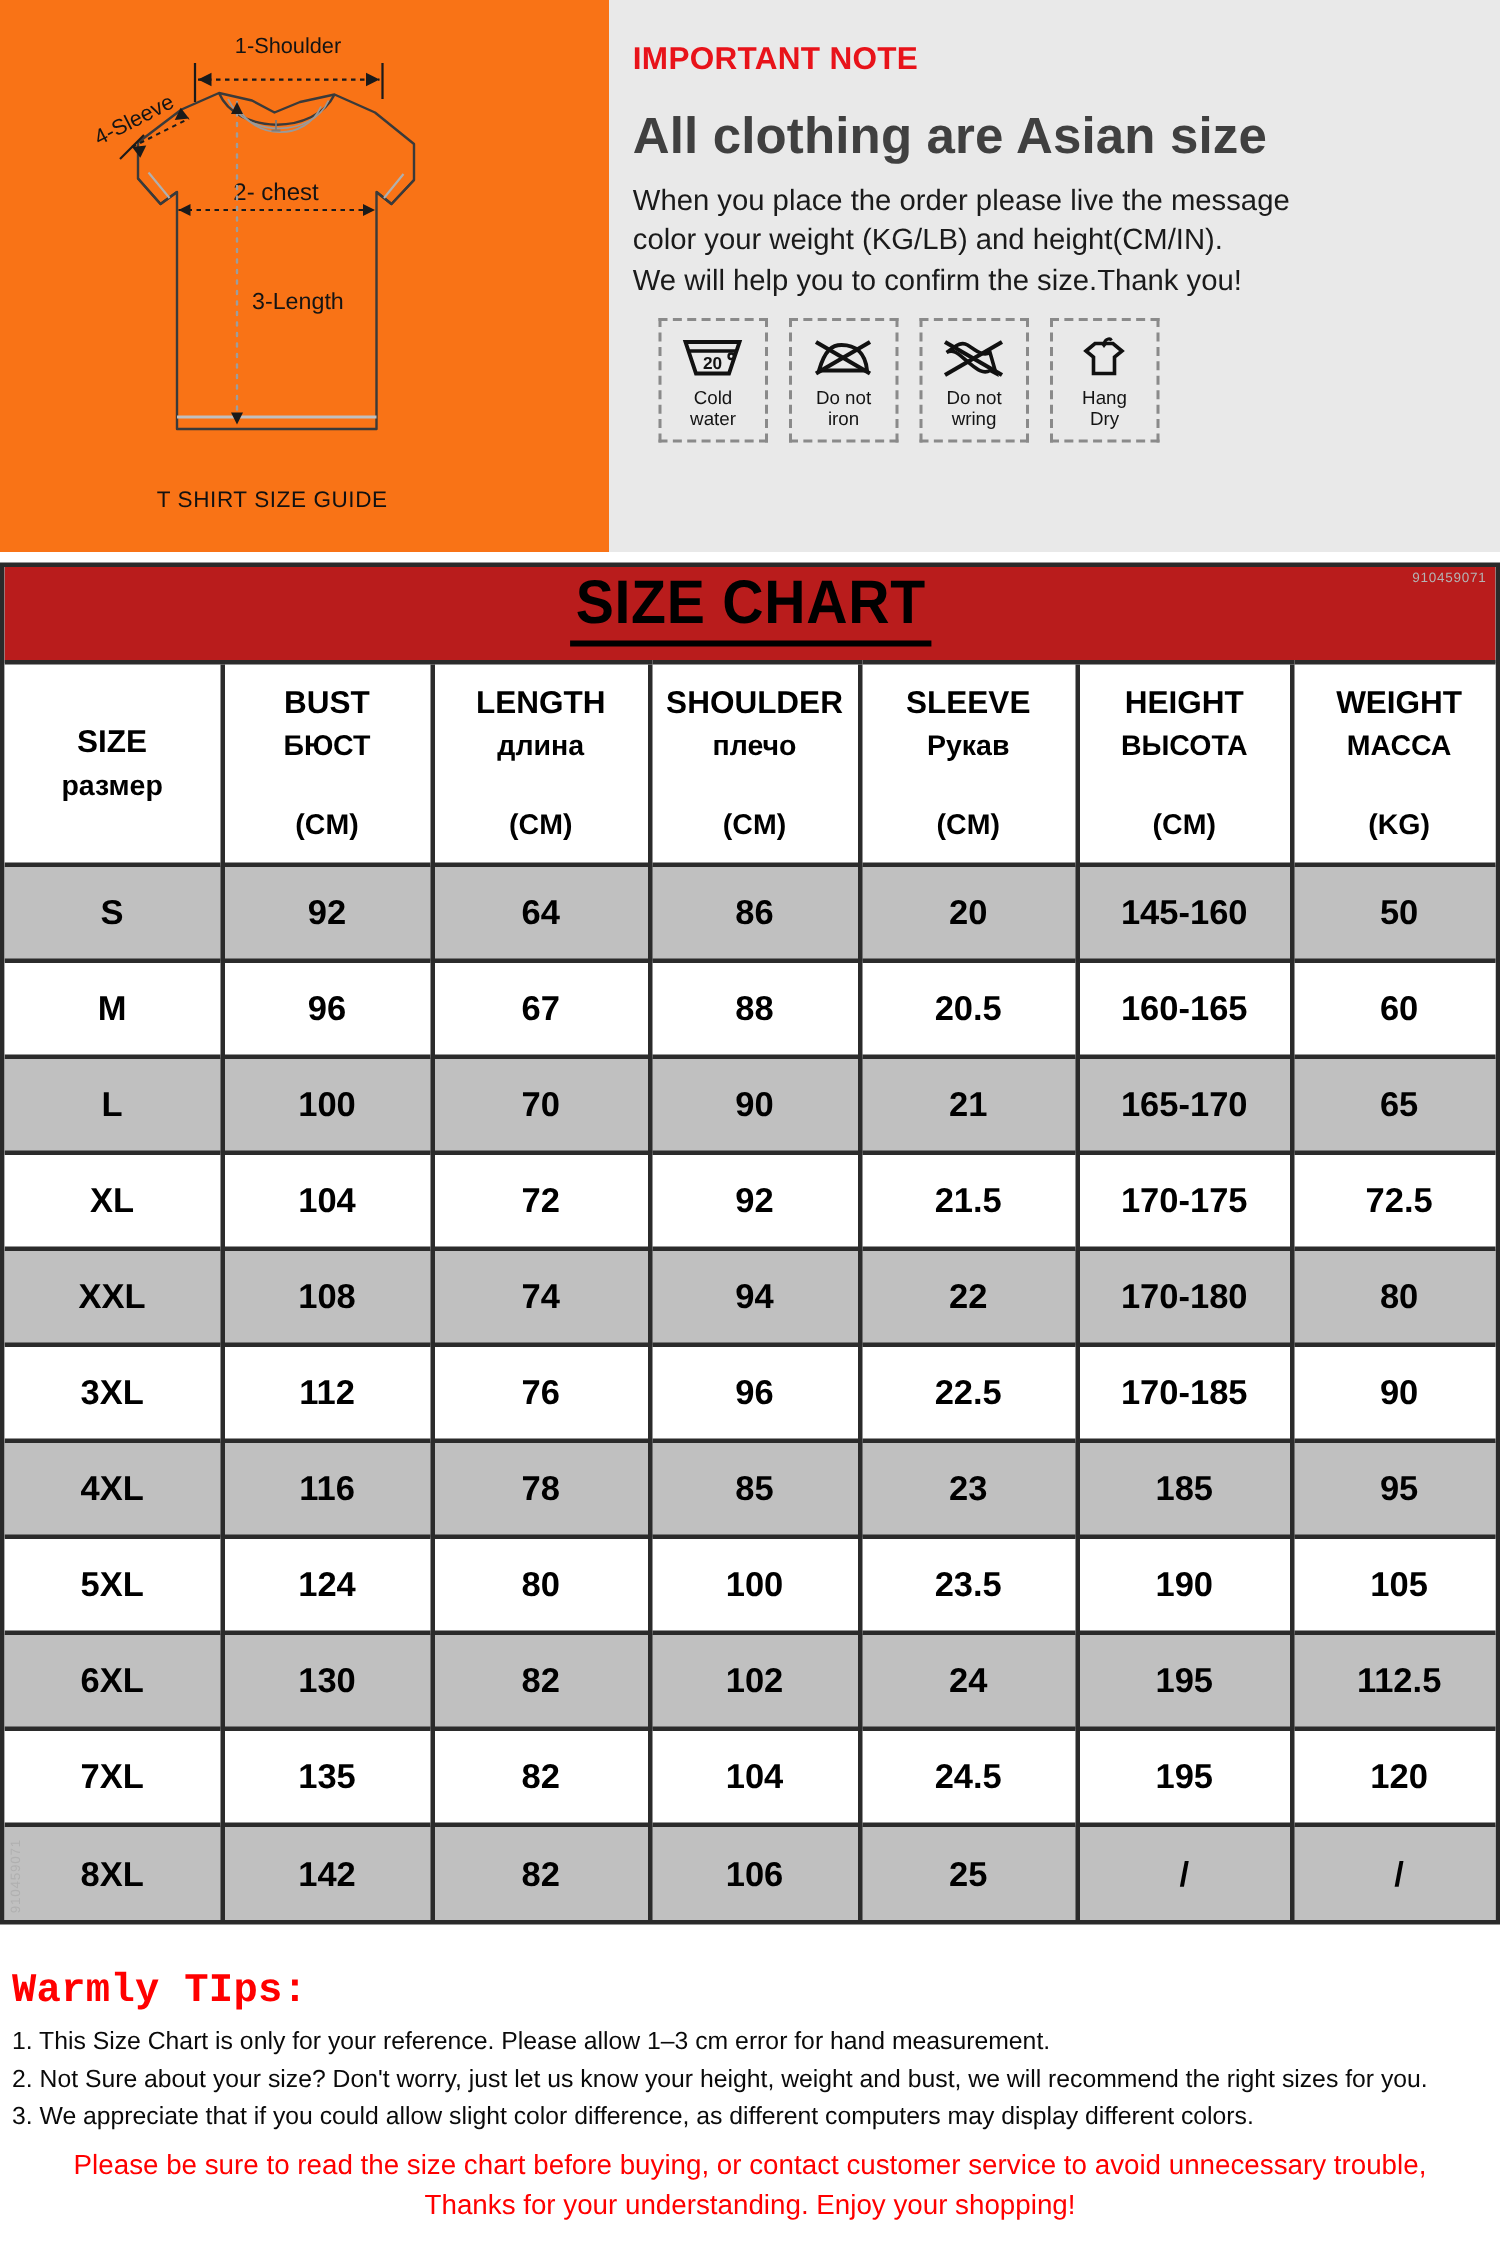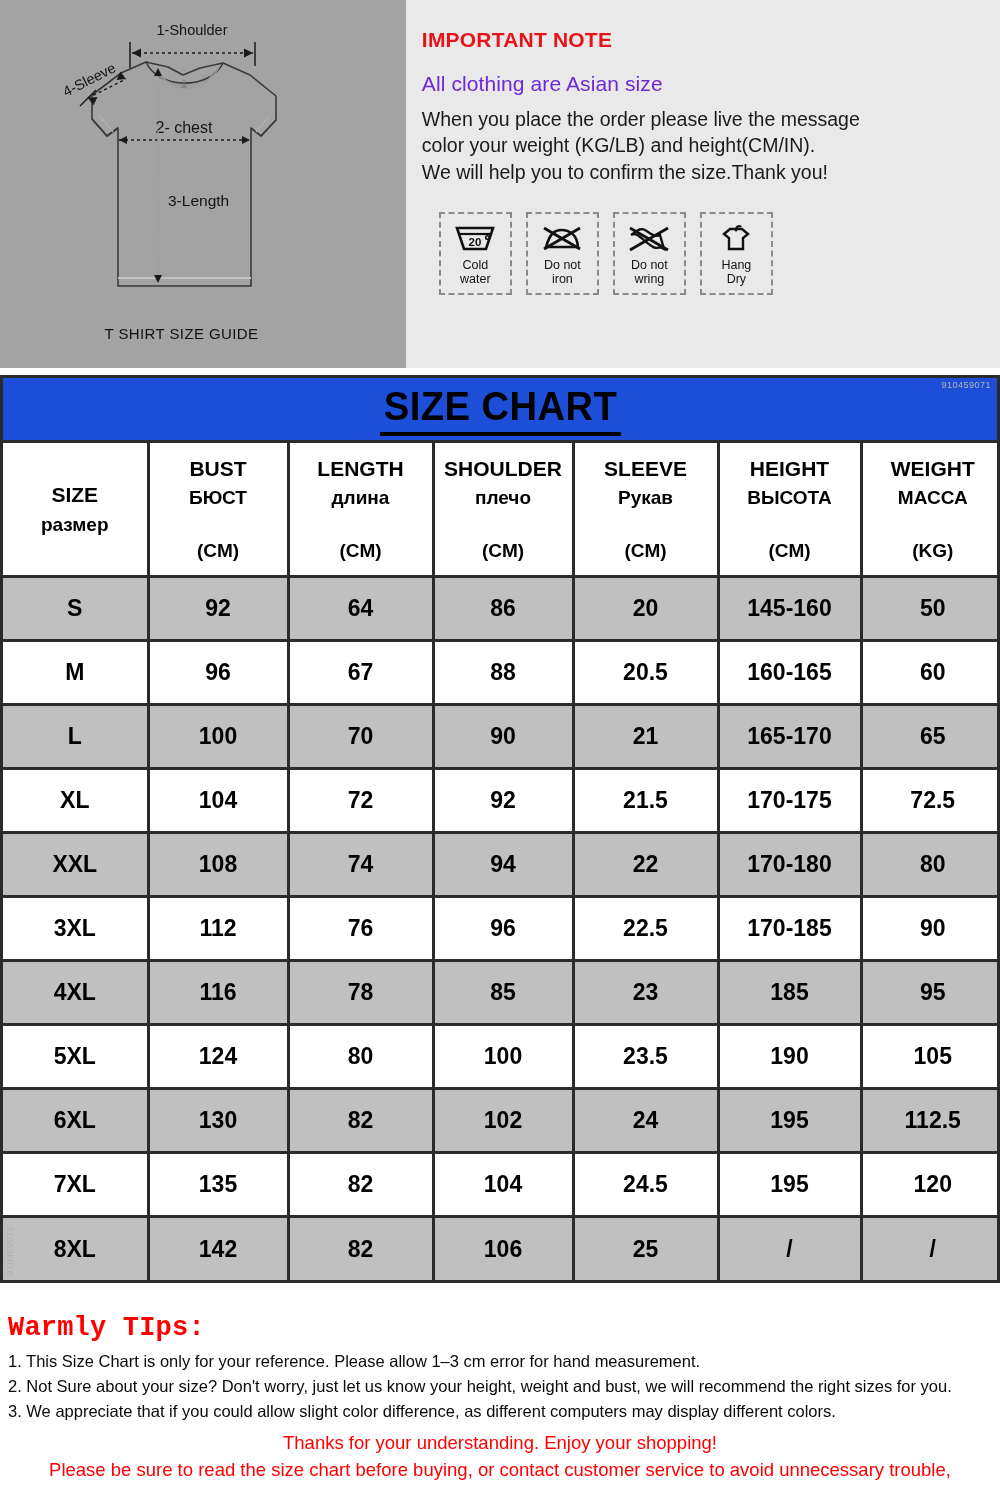--- a/index.html
+++ b/index.html
@@ -16,21 +16,21 @@
   }
 
   
   #top-panel {
     position: absolute; left: 0; top: 0;
     width: 1000px; height: 368px;
     display: flex;
   }
   #diagram-pane {
     width: 416px; height: 368px;
-    background: #a3a3a3;
+    background: #f97316;
     position: relative;
   }
   #note-pane {
     width: 608px; height: 368px;
     background: #e9e9e9;
     position: relative;
     padding: 28px 24px 0 16px;
   }
 
   #tshirt-svg { position: absolute; left: 18px; top: 18px; }
@@ -42,22 +42,22 @@
     font-family: "Liberation Sans", sans-serif;
   }
 
   .note-title {
     color: #e8131a;
     font-size: 21px; font-weight: bold;
     letter-spacing: .2px;
     margin-bottom: 20px;
   }
   .note-head {
-    color: #6d28d9;
-    font-size: 21px; font-weight: normal;
+    color: #404040;
+    font-size: 34px; font-weight: bold;
     letter-spacing: .1px;
     margin-bottom: 10px;
   }
   .note-body {
     color: #1a1a1a;
     font-size: 19.5px; font-weight: 400;
     line-height: 1.35;
   }
   .care-wrap {
     position: absolute; left: 33px; top: 212px;
@@ -80,22 +80,22 @@
 
   
   #table-block {
     position: absolute; left: 0; top: 375px;
     width: 1000px; height: 908px;
     border: 3px solid #2a2a2a;
     background: #ffffff;
     overflow: hidden;
   }
   #chart-title-band {
-    height: 62px; background: #1d4ed8;
-    display: flex; align-items: center; justify-content: center;
+    height: 62px; background: #b91c1c;
+    display: flex; align-items: flex-start; justify-content: center;
     position: relative;
   }
   #chart-title {
     font-family: "Liberation Sans Narrow", "Liberation Sans", sans-serif;
     font-size: 41px; font-weight: bold; color: #000;
     letter-spacing: .5px;
     border-bottom: 4px solid #000;
     padding: 0 4px 2px 4px;
     transform: scaleX(.93);
   }
@@ -478,18 +478,18 @@
 
     <div id="wm-left">910459071</div>
   </div>
 
   <div id="tips">
     <div id="tips-title">Warmly TIps:</div>
     <div class="tip-line">1. This Size Chart is only for your reference. Please allow 1–3 cm error for hand measurement.</div>
     <div class="tip-line">2. Not Sure about your size? Don't worry, just let us know your height, weight and bust, we will recommend the right sizes for you.</div>
     <div class="tip-line">3. We appreciate that if you could allow slight color difference, as different computers may display different colors.</div>
     <div id="tips-final-wrap">
+      <div class="tip-final">Please be sure to read the size chart before buying, or contact customer service to avoid unnecessary trouble,</div>
       <div class="tip-final">Thanks for your understanding. Enjoy your shopping!</div>
-      <div class="tip-final">Please be sure to read the size chart before buying, or contact customer service to avoid unnecessary trouble,</div>
     </div>
   </div>
 
 </div>
 
 </body></html>

